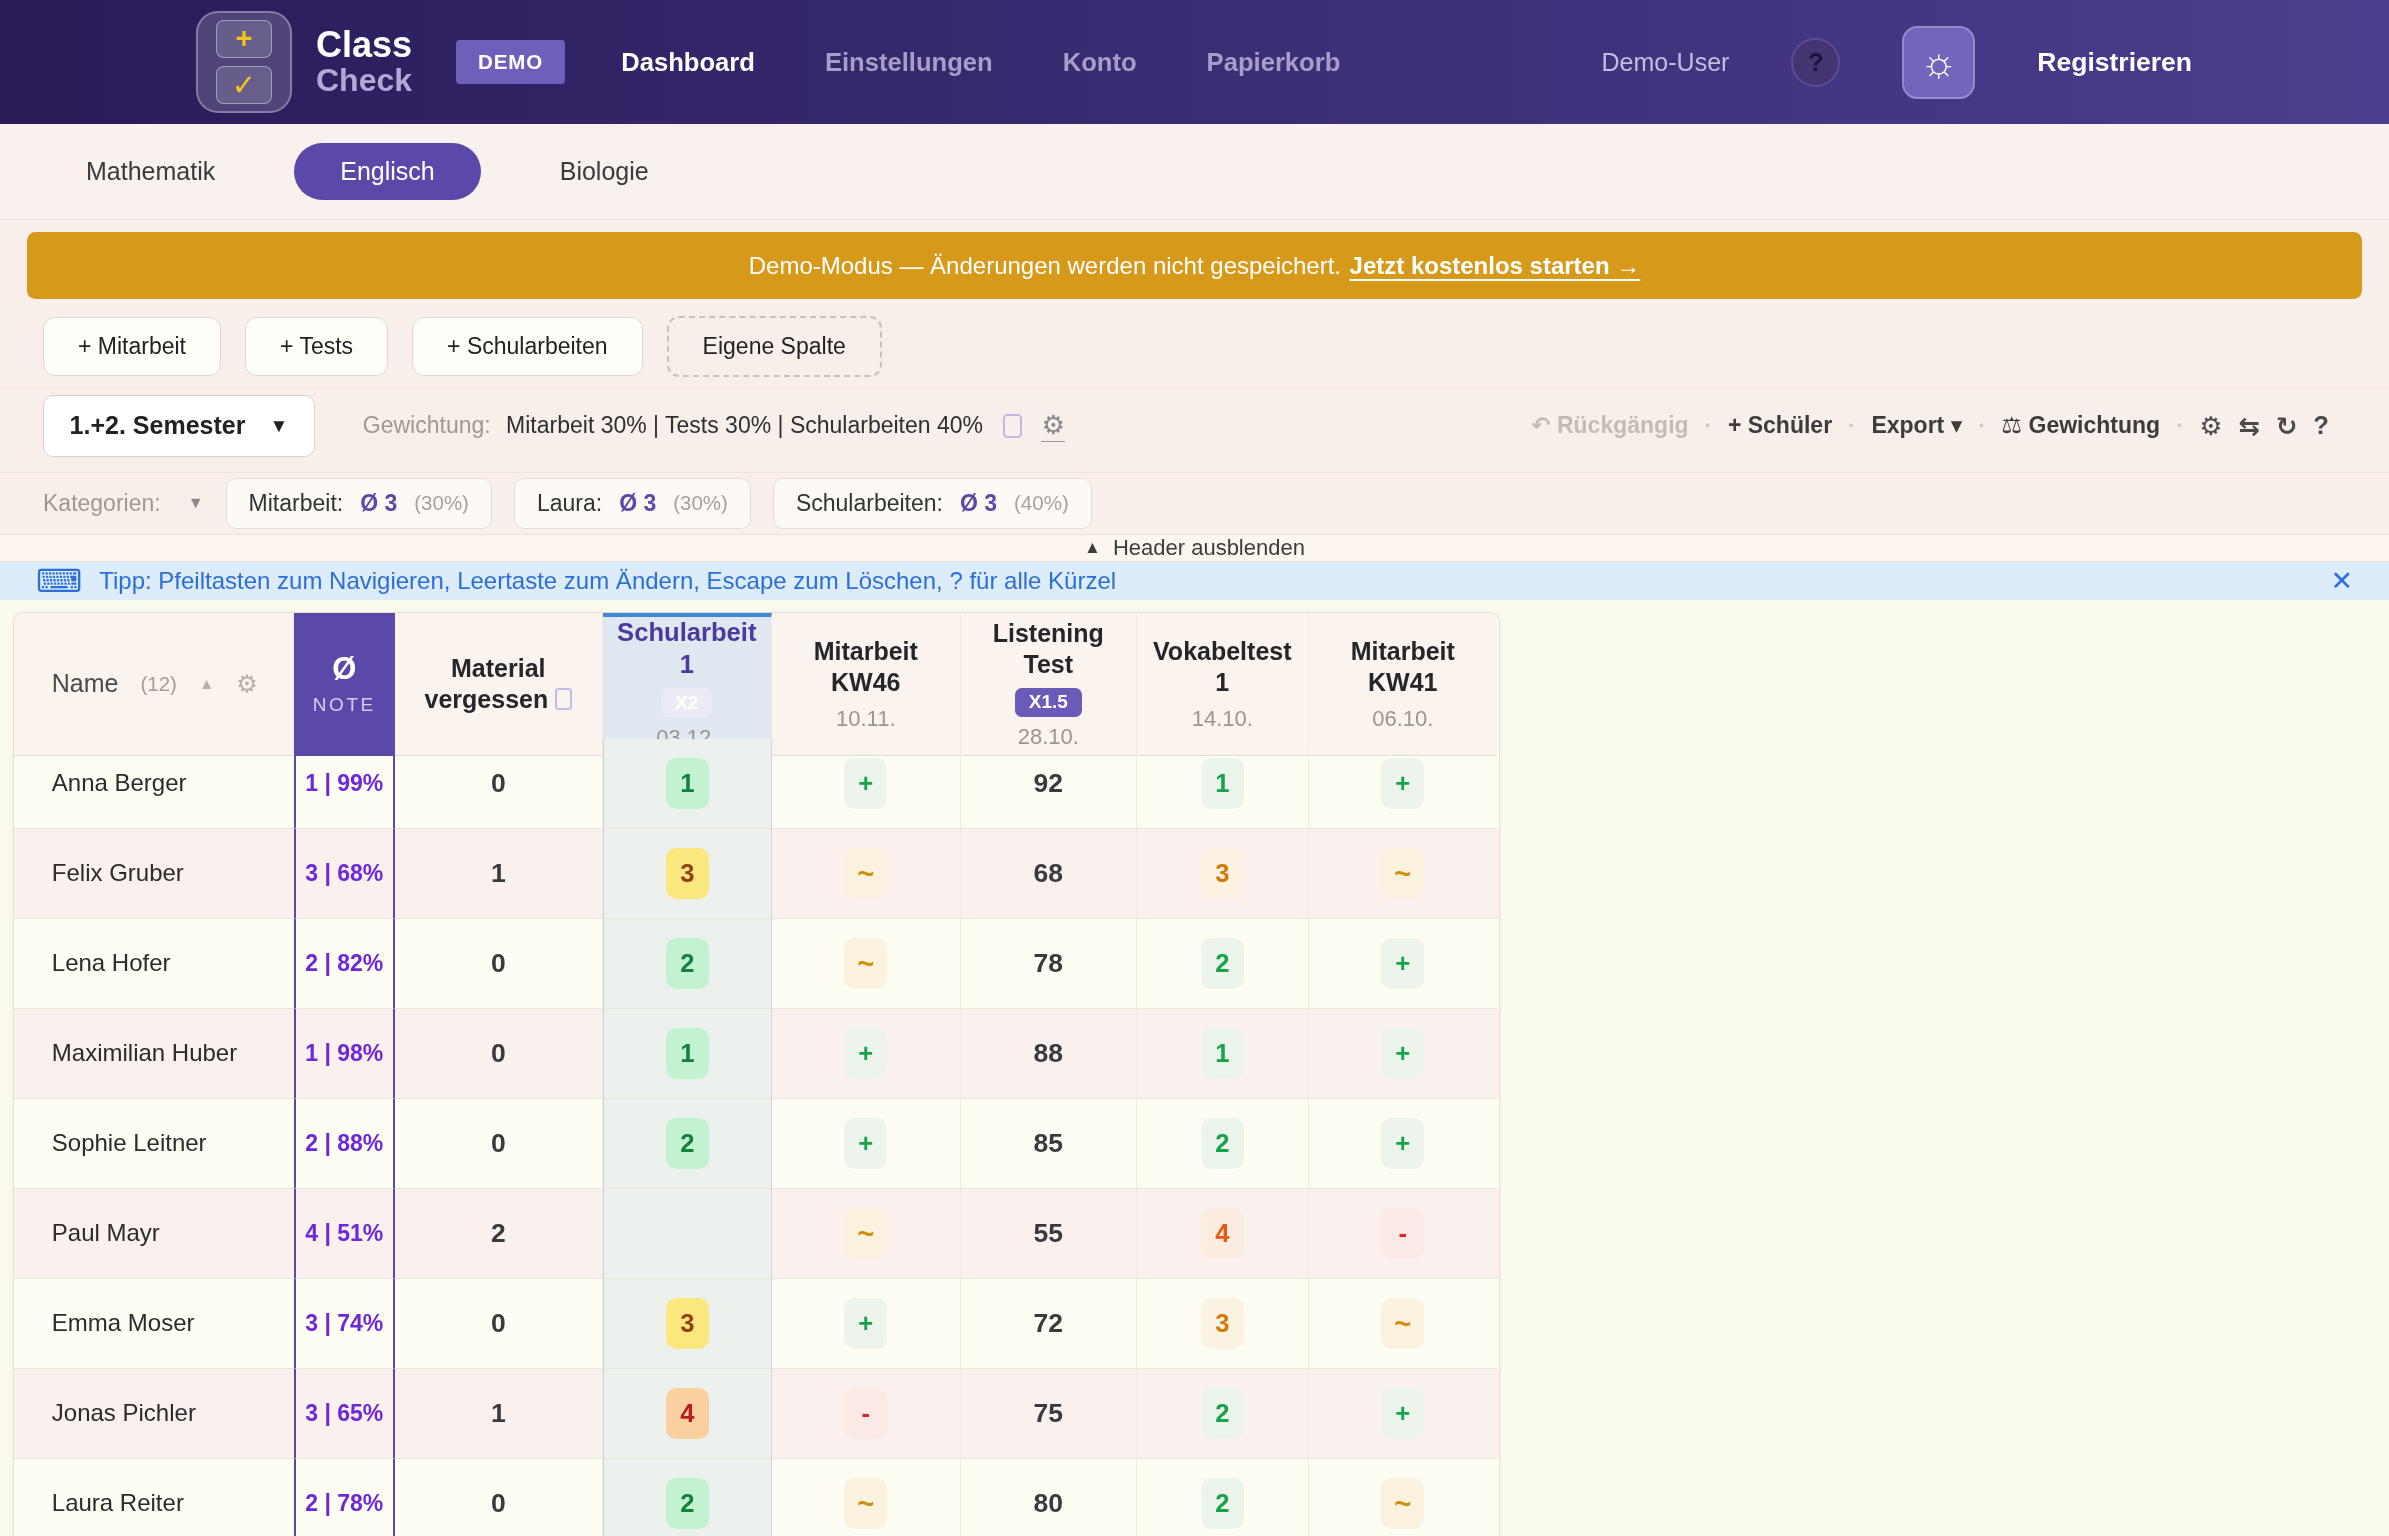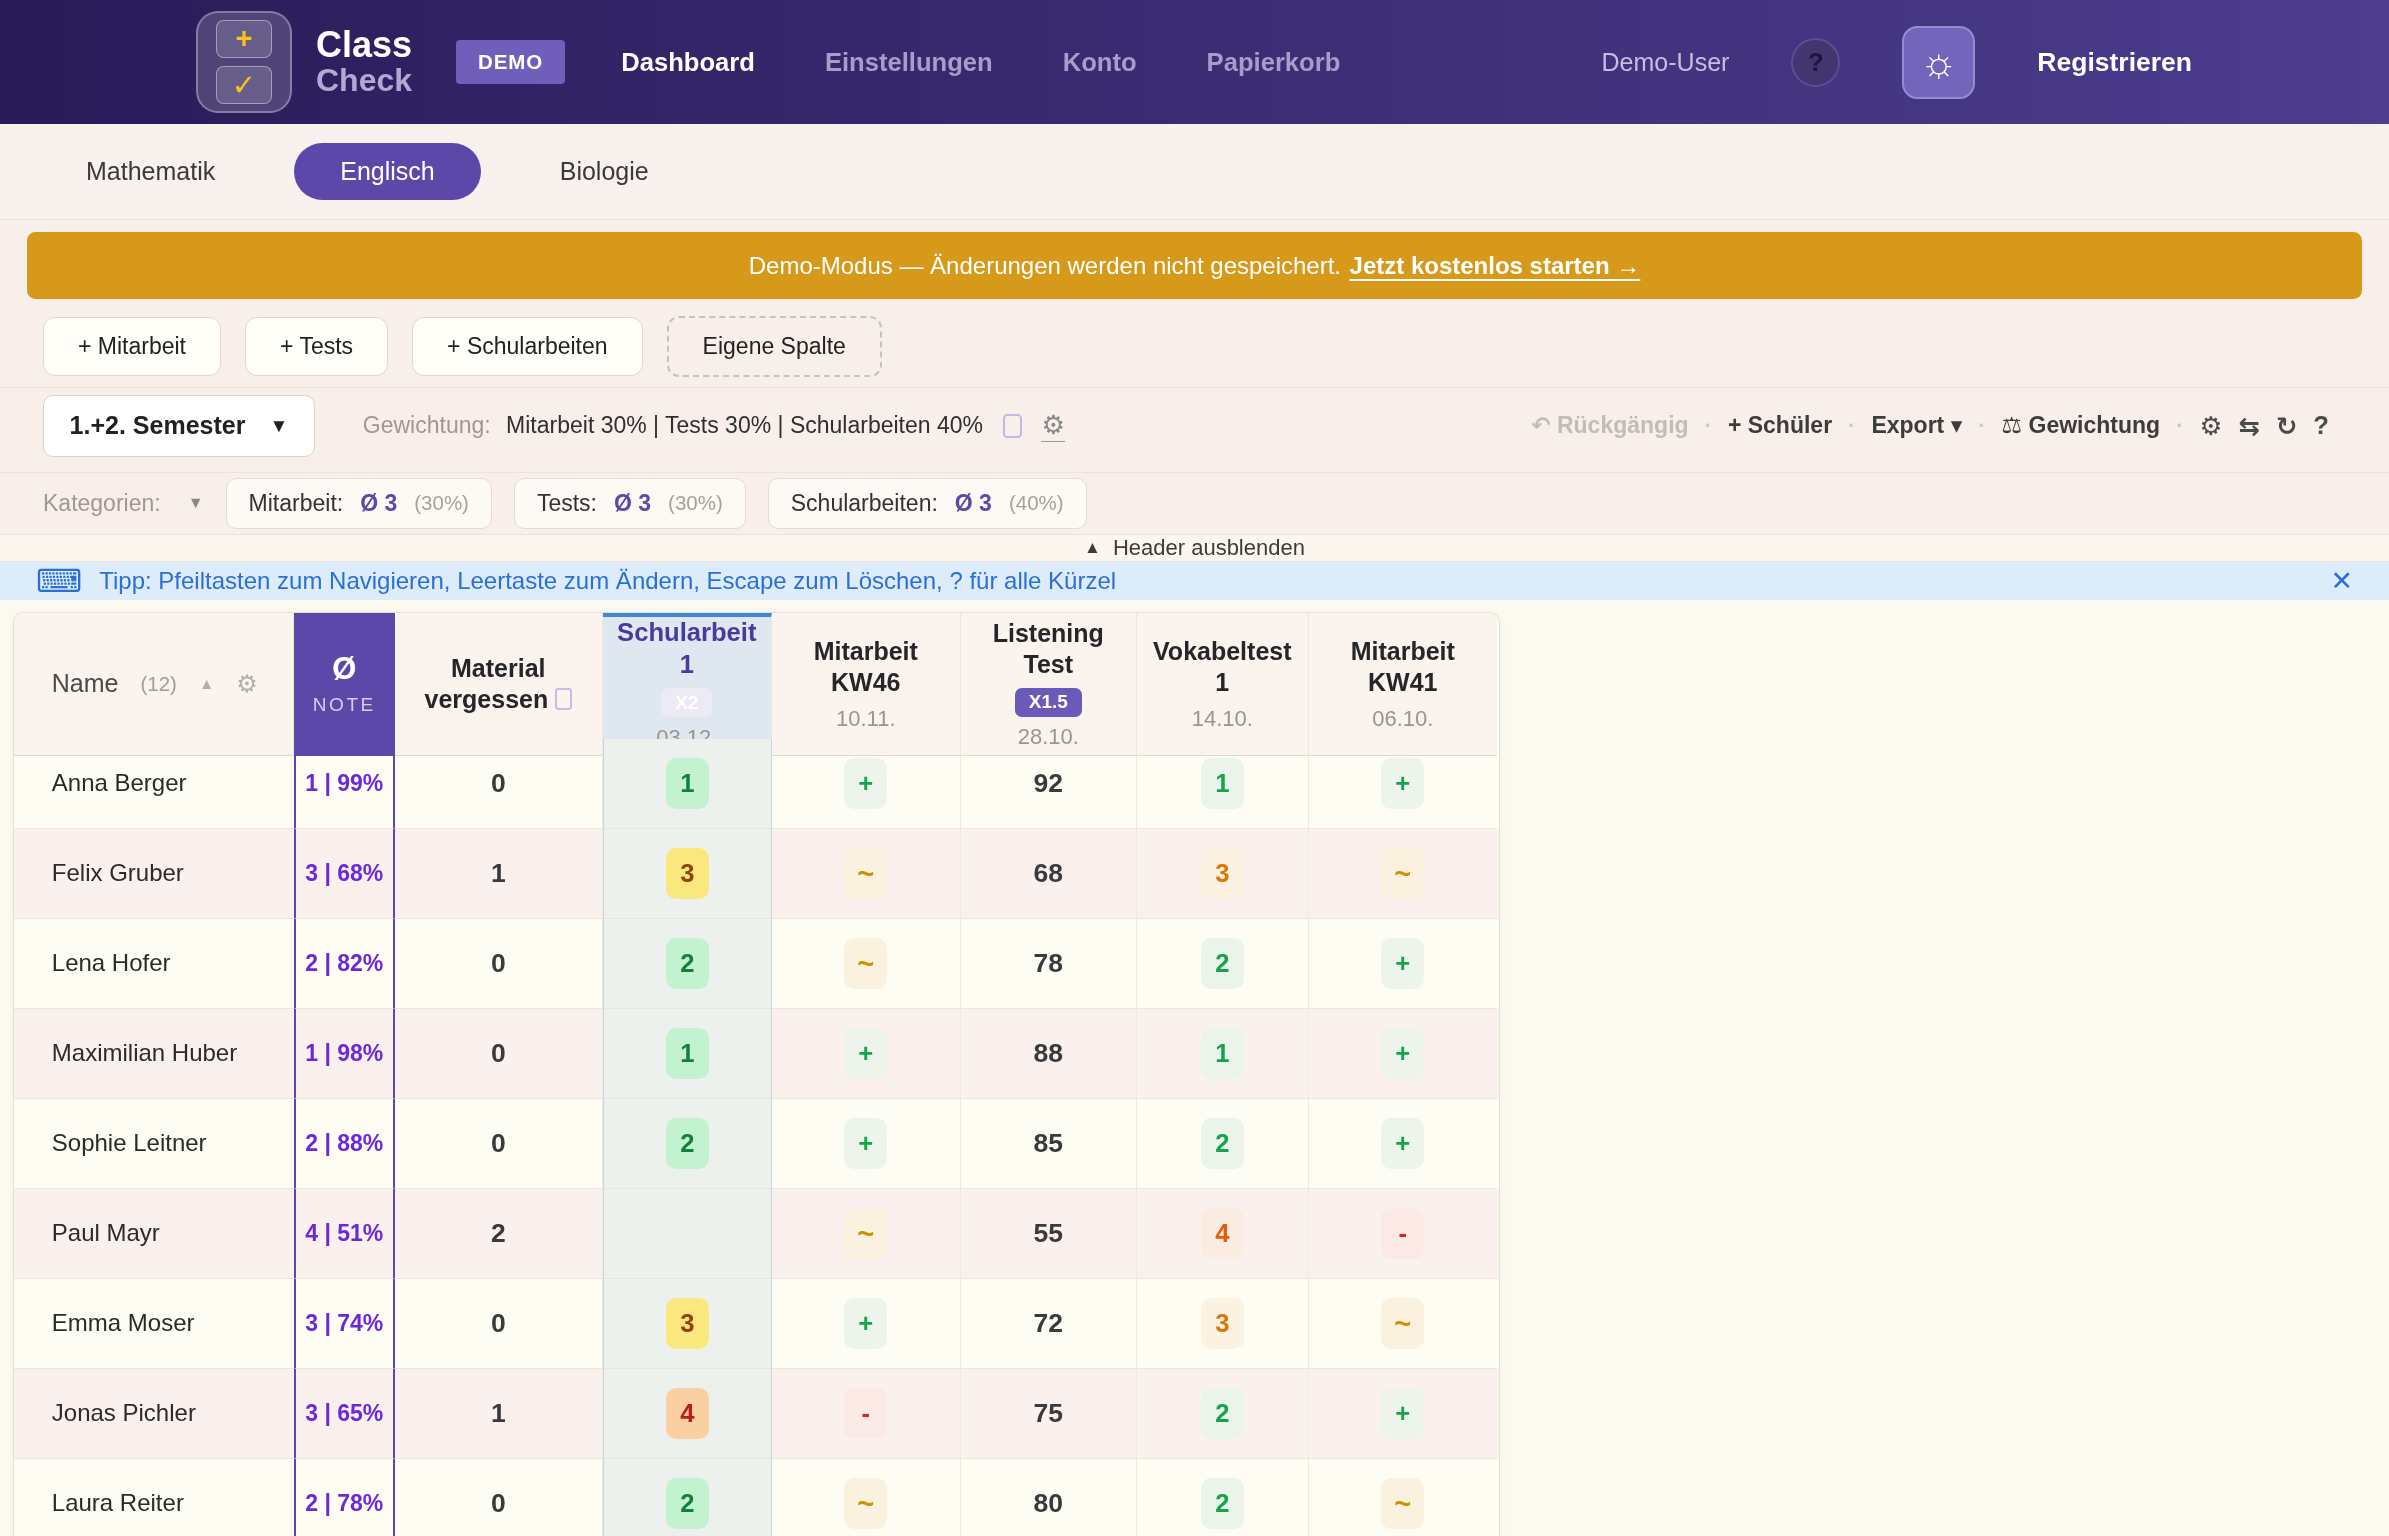--- a/index.html
+++ b/index.html
@@ -218,21 +218,21 @@
 
     <div class="kat-row">
       <span class="kat-label">Kategorien:</span>
       <span class="kat-caret">▼</span>
       <div class="chip">
         <span>Mitarbeit:</span>
         <span class="avg">Ø 3</span>
         <span class="pct">(30%)</span>
       </div>
       <div class="chip">
-        <span>Tests:</span>
+        <span>Laura:</span>
         <span class="avg">Ø 3</span>
         <span class="pct">(30%)</span>
       </div>
       <div class="chip">
         <span>Schularbeiten:</span>
         <span class="avg">Ø 3</span>
         <span class="pct">(40%)</span>
       </div>
     </div>
   </div>

